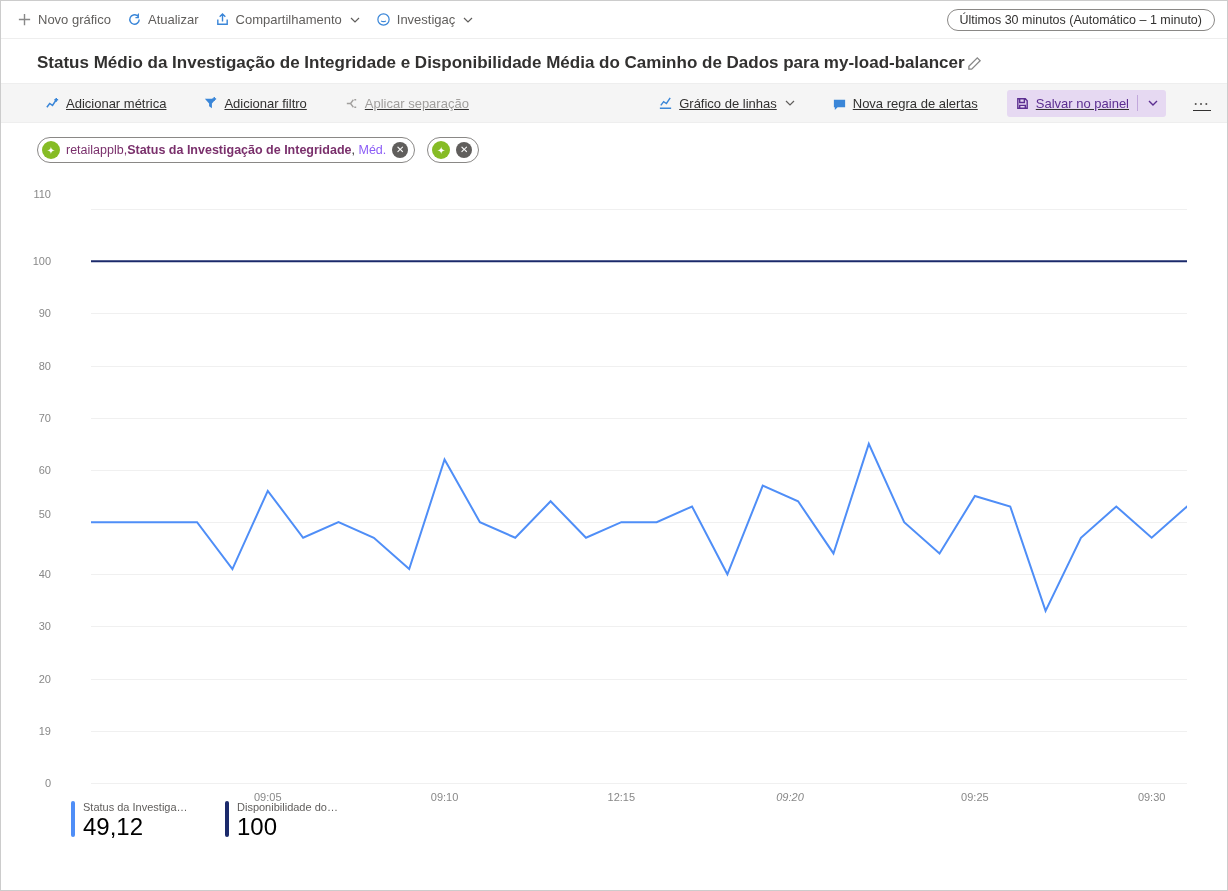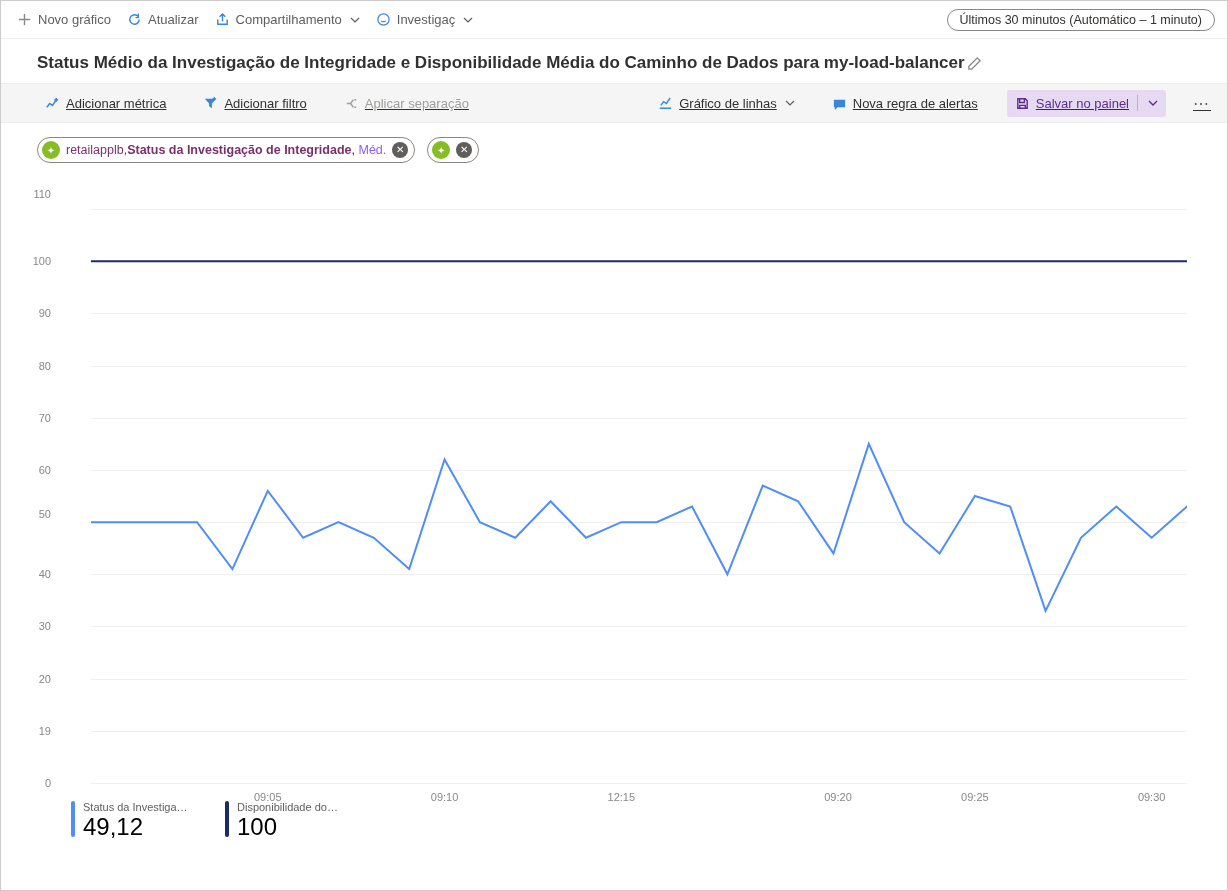--- a/index.html
+++ b/index.html
@@ -288,21 +288,21 @@
     <div class="y-label" style="top: 182.609px;">80</div>
     <div class="gridline" style="top: 130.435px;"></div>
     <div class="y-label" style="top: 130.435px;">90</div>
     <div class="gridline" style="top: 78.2609px;"></div>
     <div class="y-label" style="top: 78.2609px;">100</div>
     <div class="gridline" style="top: 26.087px;"></div>
     <div class="y-label" style="top: 11px;">110</div>
     <div class="x-label" style="left: 206.774px;">09:05</div>
     <div class="x-label" style="left: 383.548px;">09:10</div>
     <div class="x-label" style="left: 560.323px;">12:15</div>
-    <div class="x-label" style="left: 777px;">09:20</div>
+    <div class="x-label" style="left: 729px; font-style: italic;">09:20</div>
     <div class="x-label" style="left: 913.871px;">09:25</div>
     <div class="x-label" style="left: 1090.65px;">09:30</div>
     <svg class="plot" viewBox="0 0 1126 600" preserveAspectRatio="none">
       <path d="M30 78.26086956521738 L65.35483870967741 78.26086956521738 L100.70967741935483 78.26086956521738 L136.06451612903226 78.26086956521738 L171.41935483870967 78.26086956521738 L206.7741935483871 78.26086956521738 L242.1290322580645 78.26086956521738 L277.48387096774195 78.26086956521738 L312.83870967741933 78.26086956521738 L348.19354838709677 78.26086956521738 L383.5483870967742 78.26086956521738 L418.90322580645164 78.26086956521738 L454.258064516129 78.26086956521738 L489.61290322580646 78.26086956521738 L524.9677419354839 78.26086956521738 L560.3225806451613 78.26086956521738 L595.6774193548387 78.26086956521738 L631.0322580645161 78.26086956521738 L666.3870967741935 78.26086956521738 L701.741935483871 78.26086956521738 L737.0967741935484 78.26086956521738 L772.4516129032257 78.26086956521738 L807.8064516129033 78.26086956521738 L843.1612903225806 78.26086956521738 L878.516129032258 78.26086956521738 L913.8709677419354 78.26086956521738 L949.2258064516129 78.26086956521738 L984.5806451612904 78.26086956521738 L1019.9354838709677 78.26086956521738 L1055.2903225806451 78.26086956521738 L1090.6451612903227 78.26086956521738 L1126 78.26086956521738 " fill="none" stroke="#1b2a6b" stroke-width="2"></path>
       <path d="M30 339.1304347826087 L65.35483870967741 339.1304347826087 L100.70967741935483 339.1304347826087 L136.06451612903226 339.1304347826087 L171.41935483870967 386.0869565217391 L206.7741935483871 307.82608695652175 L242.1290322580645 354.78260869565213 L277.48387096774195 339.1304347826087 L312.83870967741933 354.78260869565213 L348.19354838709677 386.0869565217391 L383.5483870967742 276.5217391304348 L418.90322580645164 339.1304347826087 L454.258064516129 354.78260869565213 L489.61290322580646 318.2608695652174 L524.9677419354839 354.78260869565213 L560.3225806451613 339.1304347826087 L595.6774193548387 339.1304347826087 L631.0322580645161 323.4782608695652 L666.3870967741935 391.304347826087 L701.741935483871 302.6086956521739 L737.0967741935484 318.2608695652174 L772.4516129032257 370.4347826086956 L807.8064516129033 260.8695652173913 L843.1612903225806 339.1304347826087 L878.516129032258 370.4347826086956 L913.8709677419354 313.04347826086956 L949.2258064516129 323.4782608695652 L984.5806451612904 427.82608695652175 L1019.9354838709677 354.78260869565213 L1055.2903225806451 323.4782608695652 L1090.6451612903227 354.78260869565213 L1126 323.4782608695652 L1161.3548387096773 380.8695652173913 " fill="none" stroke="#4f8ef7" stroke-width="2"></path>
     </svg>
   </div>
 
 <div class="legend-row" id="legend-row">
     <div class="legend-item">

